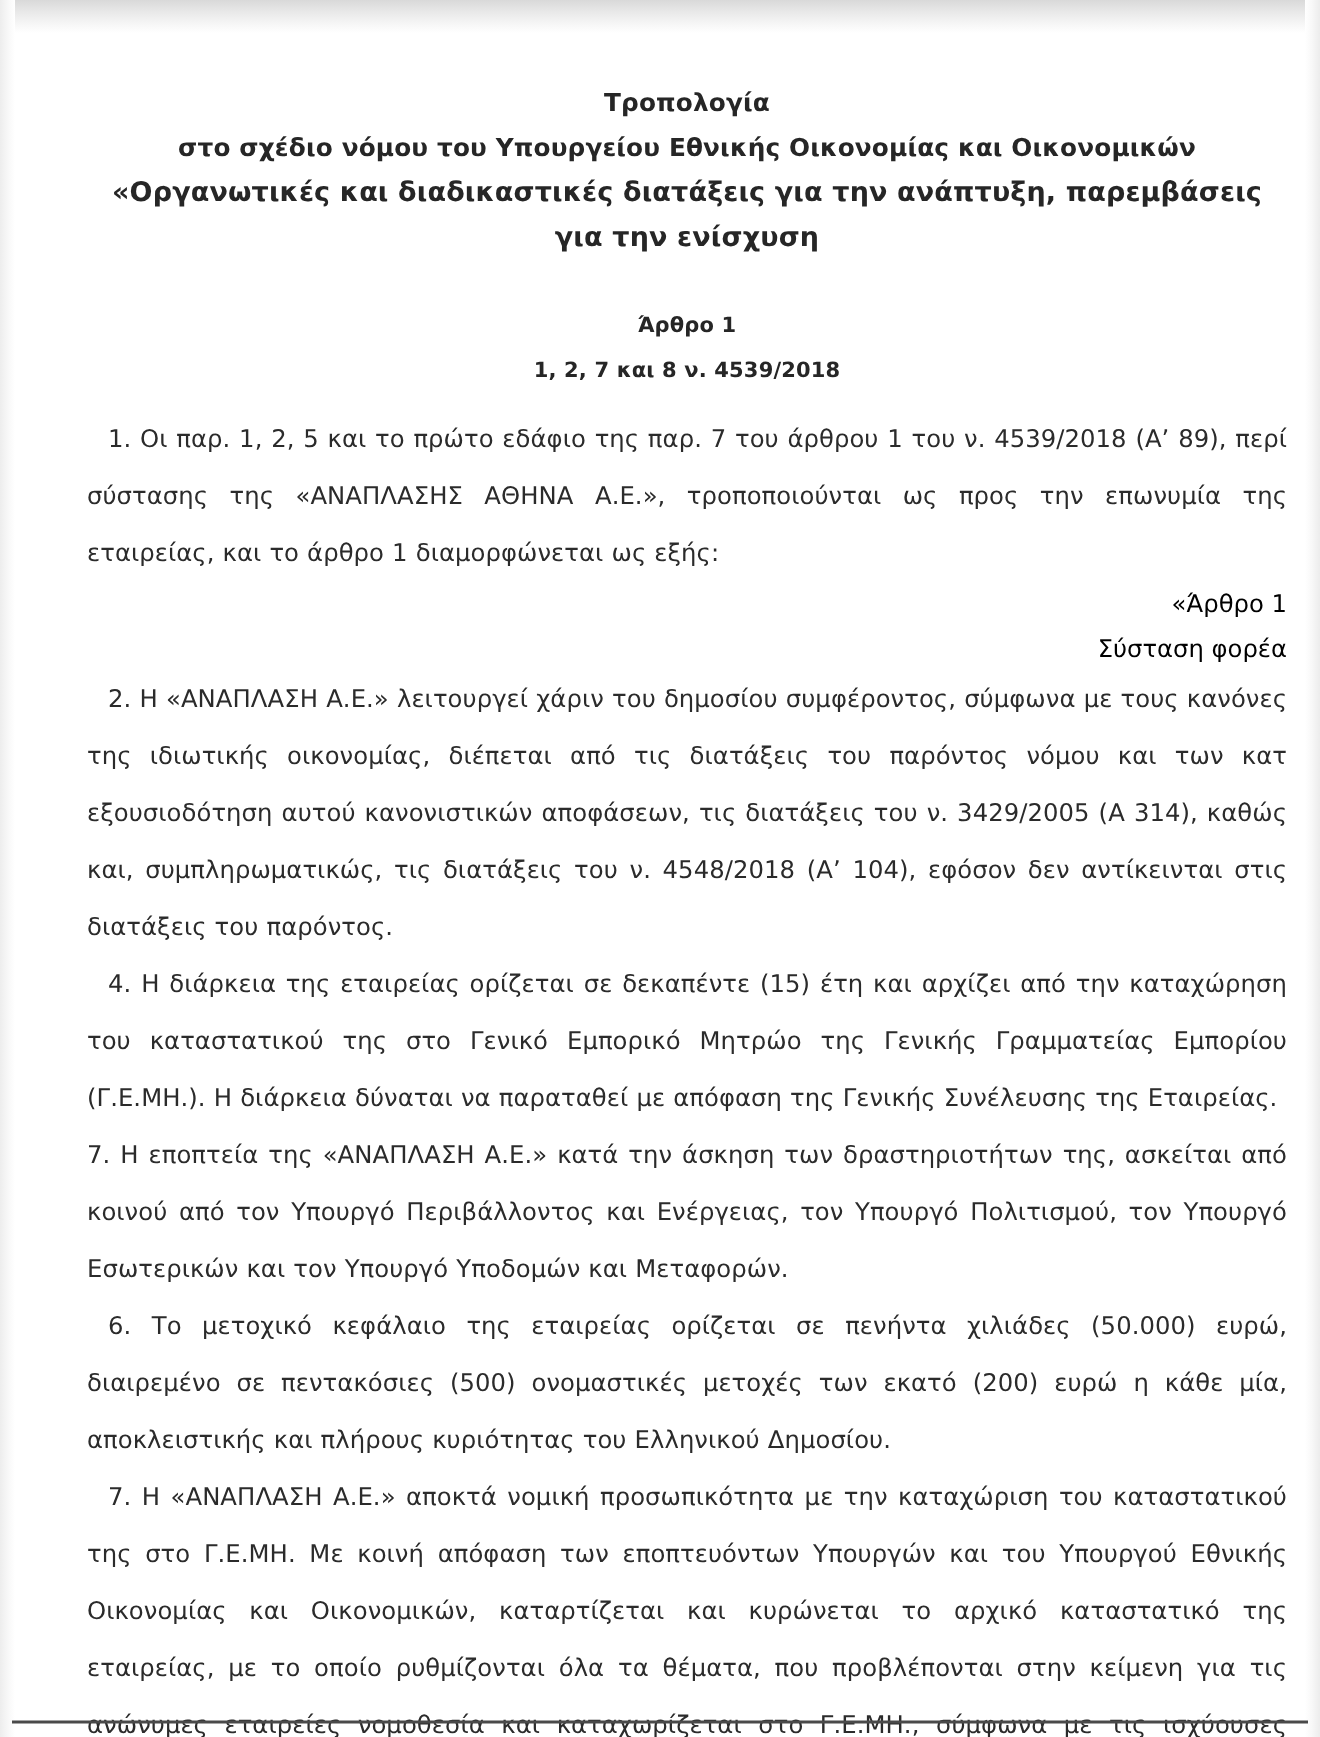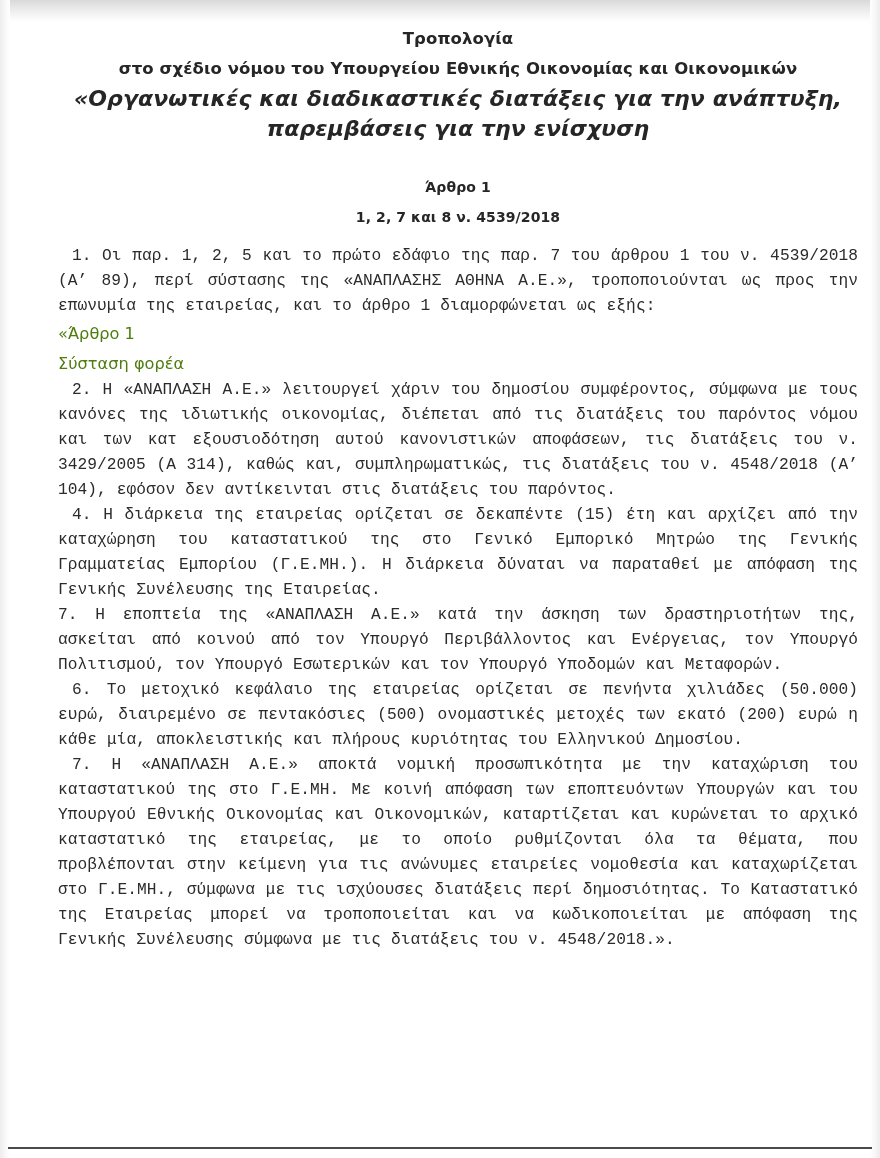--- a/index.html
+++ b/index.html
@@ -47,69 +47,67 @@
     background: linear-gradient(to left, #ececec 0%, #f8f8f8 55%, #ffffff 100%);
     pointer-events: none;
   }
   .content {
     position: absolute;
     left: 58px;
     top: 0;
     width: 800px;
   }
   .doc-title-block {
-    padding-top: 24px;
+    padding-top: 54px;
   }
   .title-line {
     text-align: center;
     font-weight: bold;
     font-size: 16.5px;
     color: #262626;
     line-height: 30px;
     letter-spacing: 0.1px;
   }
   .title-line.wide {
-    font-size: 22px;
-    font-style: italic;
+    font-size: 18px;
   }
   .article-head-block {
     margin-top: 28px;
   }
   .article-head {
     text-align: center;
     font-weight: bold;
     font-size: 14px;
     color: #262626;
     line-height: 30px;
     letter-spacing: 0.1px;
   }
   .body-block {
     margin-top: 12px;
   }
   p.para {
     margin: 0;
     text-align: justify;
     text-justify: inter-word;
     font-size: 16.2px;
-    line-height: 25px;
+    line-height: 38px;
     color: #2b2b2b;
     text-indent: 14px;
     letter-spacing: 0.05px;
     word-spacing: 0.2px;
-    font-family: Liberation Mono, monospace;
   }
   p.para.noindent {
     text-indent: 0;
   }
   p.centered {
     margin: 0;
-    text-align: left;
+    text-align: right;
     font-size: 16.2px;
     line-height: 29.6px;
-    color: #4d7c0f;
+    color: #000000;
     text-indent: 0;
   }
   .quote-head-block {
     margin-top: 0;
   }
   .footer-rule {
     position: absolute;
     left: 8px;
     top: 1147px;
     width: 864px;

